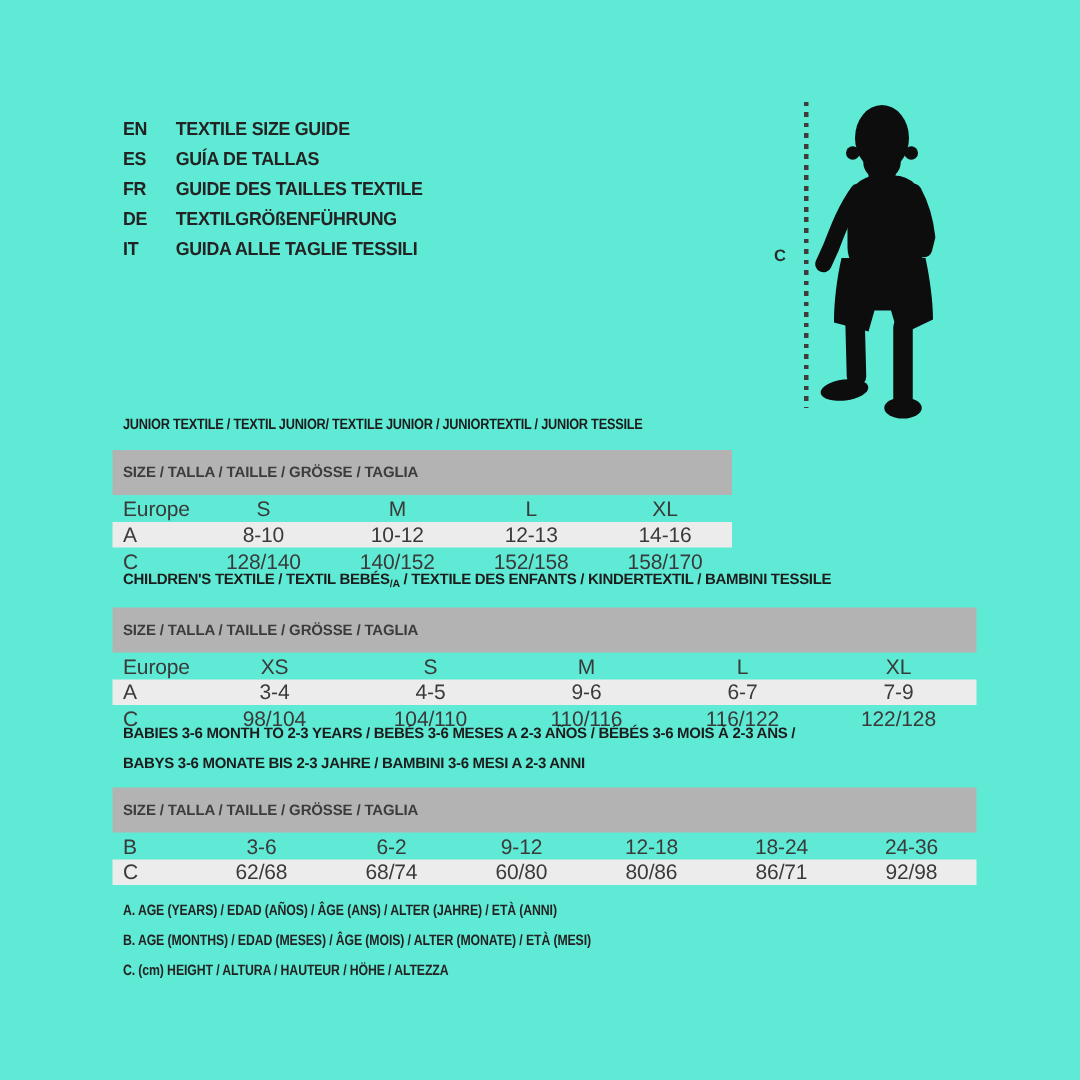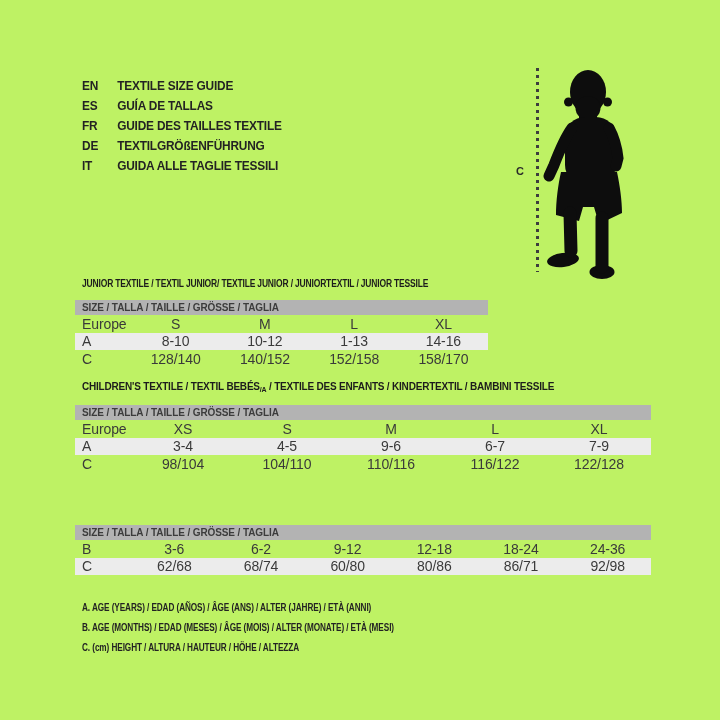--- a/index.html
+++ b/index.html
@@ -1,37 +1,37 @@
 <!DOCTYPE html>
 <html><head>
 <meta charset="utf-8">
 <style>
   html,body{margin:0;padding:0;background:#fff;}
   #page{
-    position:relative;width:720px;height:720px;background:#bef264;overflow:hidden;
+    position:relative;width:720px;height:720px;background:#5eead4;overflow:hidden;
     font-family:"Liberation Sans","DejaVu Sans",sans-serif;color:#1f1f1f;
   }
   
   #lang-block{position:absolute;left:82px;top:76px;transform:scaleX(0.95);transform-origin:0 0;}
   .lang-row{display:grid;grid-template-columns:37px auto;line-height:20px;
     font-size:12.5px;font-weight:bold;letter-spacing:-0.2px;color:#232323;}
   
   #dotted-line{position:absolute;left:536px;top:68px;width:3px;height:204px;
     background:repeating-linear-gradient(#3d3d3d 0 3px,transparent 3px 7px);}
   #figure-c{position:absolute;left:511px;top:165px;width:18px;text-align:center;
     font-size:11px;font-weight:bold;color:#2a2a2a;}
   #figure-svg{position:absolute;left:540px;top:55px;width:140px;height:225px;}
   
   .t-title{position:absolute;left:82px;line-height:12px;font-size:10px;font-weight:bold;
     letter-spacing:-0.2px;color:#1c1c1c;white-space:nowrap;transform-origin:0 50%;}
   .squeeze-85{transform:scaleX(0.85);}
   .sub{font-size:7px;vertical-align:-2px;}
   
   .size-table{position:absolute;left:75px;}
-  .t-bar{height:15px;background:#b3b3b3;display:flex;align-items:center;padding-left:7px;
+  .t-bar{height:30px;background:#b3b3b3;display:flex;align-items:center;padding-left:7px;
     font-size:10px;font-weight:700;letter-spacing:-0.1px;color:#3c3c3c;text-align:right;}
   .t-row{display:grid;height:17.5px;align-items:center;font-size:14px;
     letter-spacing:-0.1px;color:#3a3a3a;}
   .t-row.shaded{background:#ececec;}
   .cols4{grid-template-columns:56px repeat(4,1fr);}
   .cols5{grid-template-columns:56px repeat(5,1fr);}
   .cols6{grid-template-columns:56px repeat(6,1fr);}
   .t-label{padding-left:7px;text-align:left;}
   .t-cell{text-align:center;}
   
@@ -96,21 +96,21 @@
       <div class="t-label">Europe</div>
       <div class="t-cell">S</div>
       <div class="t-cell">M</div>
       <div class="t-cell">L</div>
       <div class="t-cell">XL</div>
     </div>
     <div class="t-row cols4 shaded">
       <div class="t-label">A</div>
       <div class="t-cell">8-10</div>
       <div class="t-cell">10-12</div>
-      <div class="t-cell">1-13</div>
+      <div class="t-cell">12-13</div>
       <div class="t-cell">14-16</div>
     </div>
     <div class="t-row cols4">
       <div class="t-label">C</div>
       <div class="t-cell">128/140</div>
       <div class="t-cell">140/152</div>
       <div class="t-cell">152/158</div>
       <div class="t-cell">158/170</div>
     </div>
   </div>
@@ -137,20 +137,22 @@
     <div class="t-row cols5">
       <div class="t-label">C</div>
       <div class="t-cell">98/104</div>
       <div class="t-cell">104/110</div>
       <div class="t-cell">110/116</div>
       <div class="t-cell">116/122</div>
       <div class="t-cell">122/128</div>
     </div>
   </div>
 
+  <div class="t-title" style="top:484px;">BABIES 3-6 MONTH TO 2-3 YEARS / BEBÉS 3-6 MESES A 2-3 AÑOS / BÉBÉS 3-6 MOIS À 2-3 ANS /</div>
+  <div class="t-title" style="top:504px;">BABYS 3-6 MONATE BIS 2-3 JAHRE / BAMBINI 3-6 MESI A 2-3 ANNI</div>
   <div class="size-table" style="top:525px;width:576px;">
     <div class="t-bar">SIZE / TALLA / TAILLE / GRÖSSE / TAGLIA</div>
     <div class="t-row cols6">
       <div class="t-label">B</div>
       <div class="t-cell">3-6</div>
       <div class="t-cell">6-2</div>
       <div class="t-cell">9-12</div>
       <div class="t-cell">12-18</div>
       <div class="t-cell">18-24</div>
       <div class="t-cell">24-36</div>

